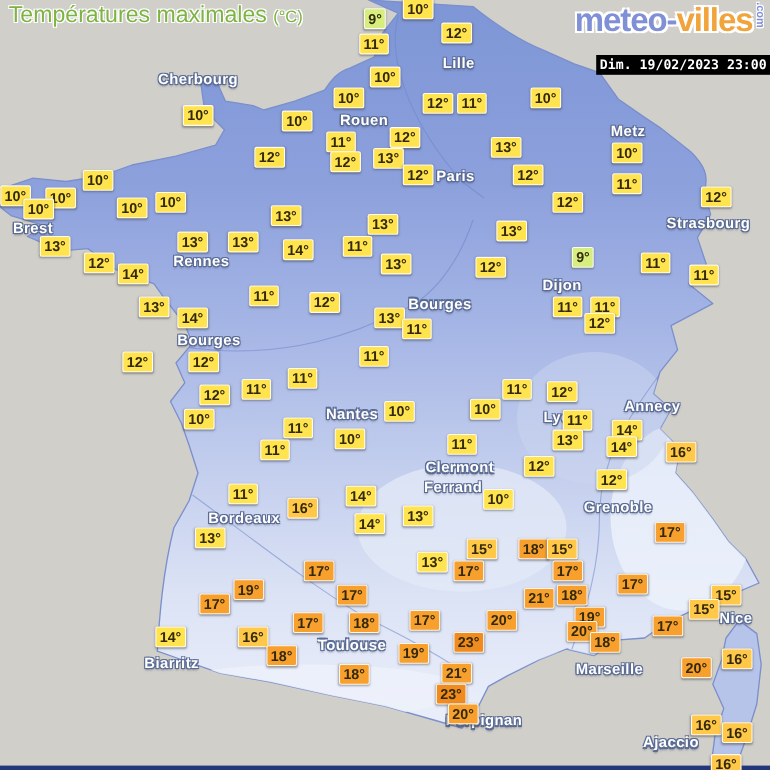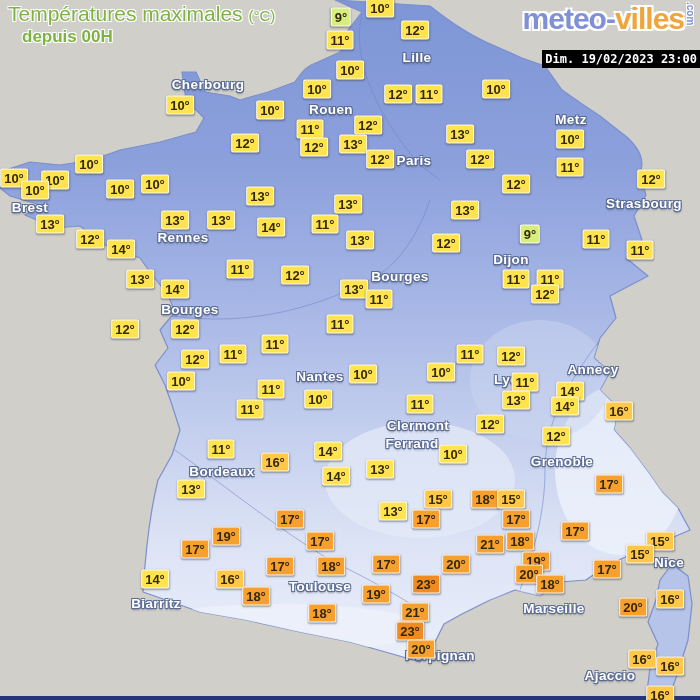--- a/index.html
+++ b/index.html
@@ -60,21 +60,21 @@
       <path d="M 362,14 C 350,60 380,120 420,165 L 440,180" fill="none" stroke="#6d84c6" stroke-width="1" opacity="0.55"></path>
       <path d="M 165,315 C 260,330 330,300 370,280 C 400,265 420,230 430,200" fill="none" stroke="#6d84c6" stroke-width="1" opacity="0.55"></path>
       <path d="M 175,450 C 230,490 280,530 330,560 C 360,575 390,590 420,610" fill="none" stroke="#6d84c6" stroke-width="1" opacity="0.55"></path>
       <path d="M 600,340 C 570,380 545,420 545,470 C 545,520 530,560 520,590" fill="none" stroke="#6d84c6" stroke-width="1" opacity="0.55"></path>
     </g>
 
     <path d="M 672,564 L 688,576 692,604 688,640 678,672 668,700 646,700 650,668 658,644 648,622 656,600 660,580 Z" fill="#b7c4ea" stroke="#7a8fcc" stroke-width="1.2" stroke-linejoin="round"></path>
   </svg>
 
   <div id="labels">
-      <div class="city" style="left: 180px; top: 84px; margin-left: 28px;">Cherbourg</div>
+      <div class="city" style="left: 180px; top: 72px;">Cherbourg</div>
       <div class="city" style="left: 417px; top: 57px;">Lille</div>
       <div class="city" style="left: 331px; top: 109px;">Rouen</div>
       <div class="city" style="left: 571px; top: 119px;">Metz</div>
       <div class="city" style="left: 414px; top: 160px;">Paris</div>
       <div class="city" style="left: 644px; top: 203px;">Strasbourg</div>
       <div class="city" style="left: 30px; top: 207px;">Brest</div>
       <div class="city" style="left: 183px; top: 237px;">Rennes</div>
       <div class="city" style="left: 511px; top: 259px;">Dijon</div>
       <div class="city" style="left: 400px; top: 276px;">Bourges</div>
       <div class="city" style="left: 190px; top: 309px;">Bourges</div>
@@ -208,21 +208,20 @@
       <div class="temp" style="left: 415px; top: 612px; background: rgb(247, 160, 46);">21°</div>
       <div class="temp" style="left: 410px; top: 631px; background: rgb(240, 139, 31);">23°</div>
       <div class="temp" style="left: 421px; top: 649px; background: rgb(247, 160, 46);">20°</div>
       <div class="temp" style="left: 642px; top: 659px; background: rgb(255, 200, 72);">16°</div>
       <div class="temp" style="left: 670px; top: 666px; background: rgb(255, 200, 72);">16°</div>
       <div class="temp" style="left: 660px; top: 695px; background: rgb(255, 200, 72);">16°</div>
     </div>
 
   <div id="header">
     <div id="title"><span>Températures maximales</span> <span class="unit">(°C)</span></div>
-    <div id="subtitle">depuis 00H</div>
   </div>
 
   <div id="logo"><span class="blue">meteo-</span><span class="orange">villes</span><span class="com">.com</span></div>
 
   <div id="datebox">Dim. 19/02/2023 23:00</div>
 
   <div id="bottomstrip"></div>
 
 </div>
 

